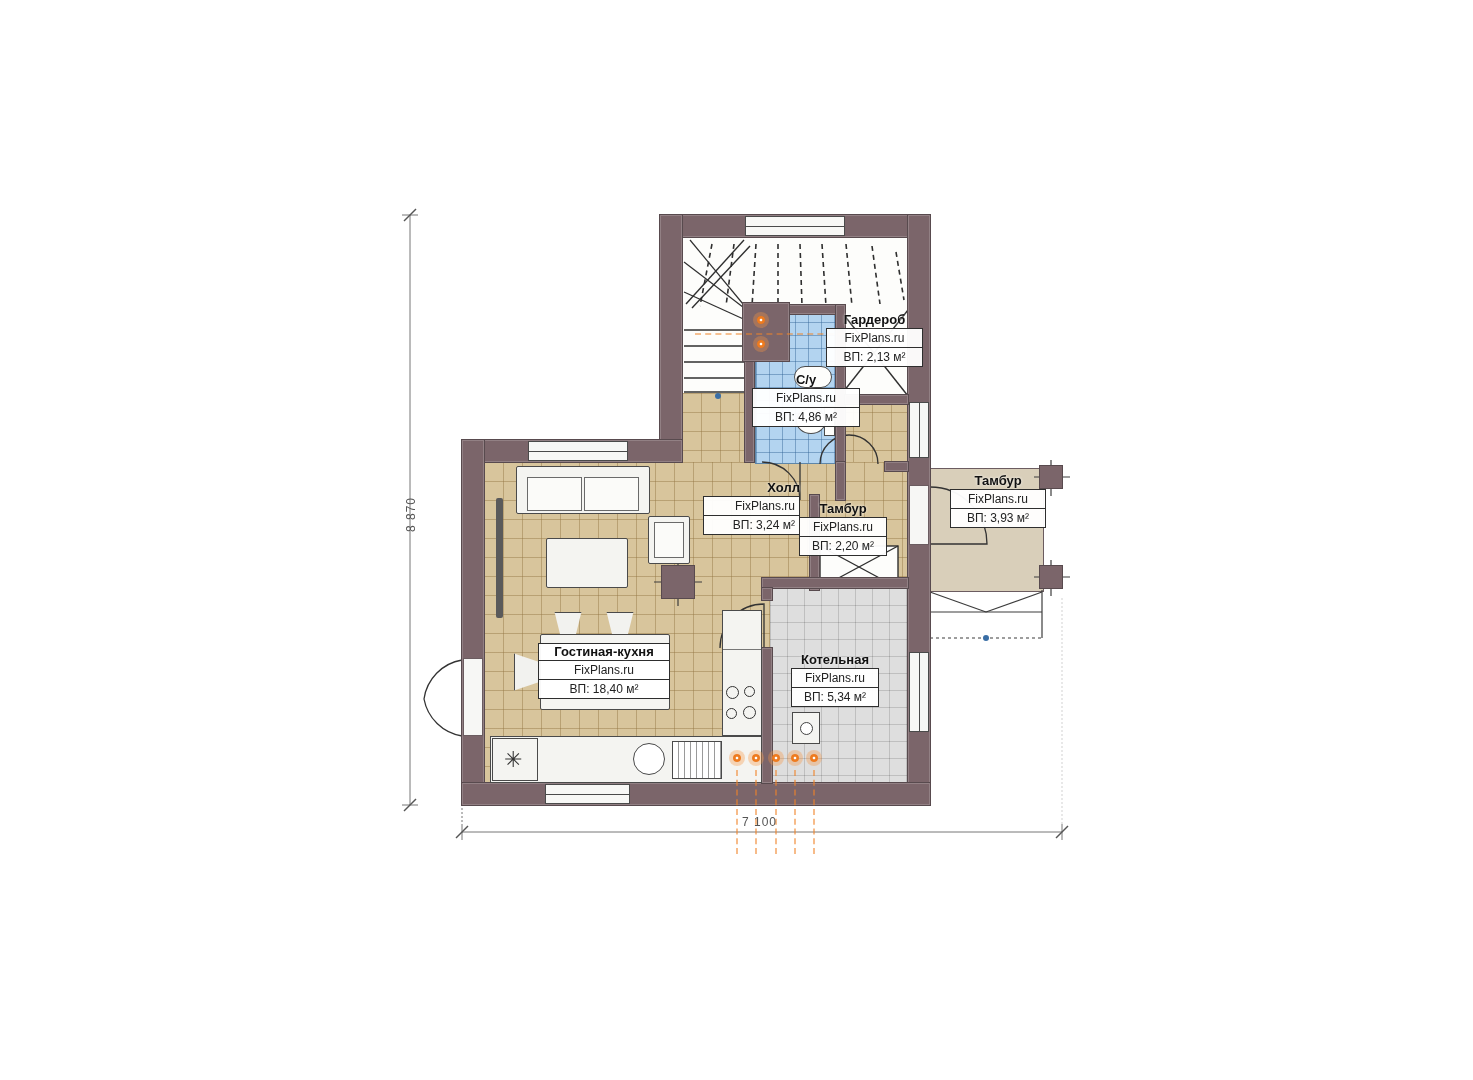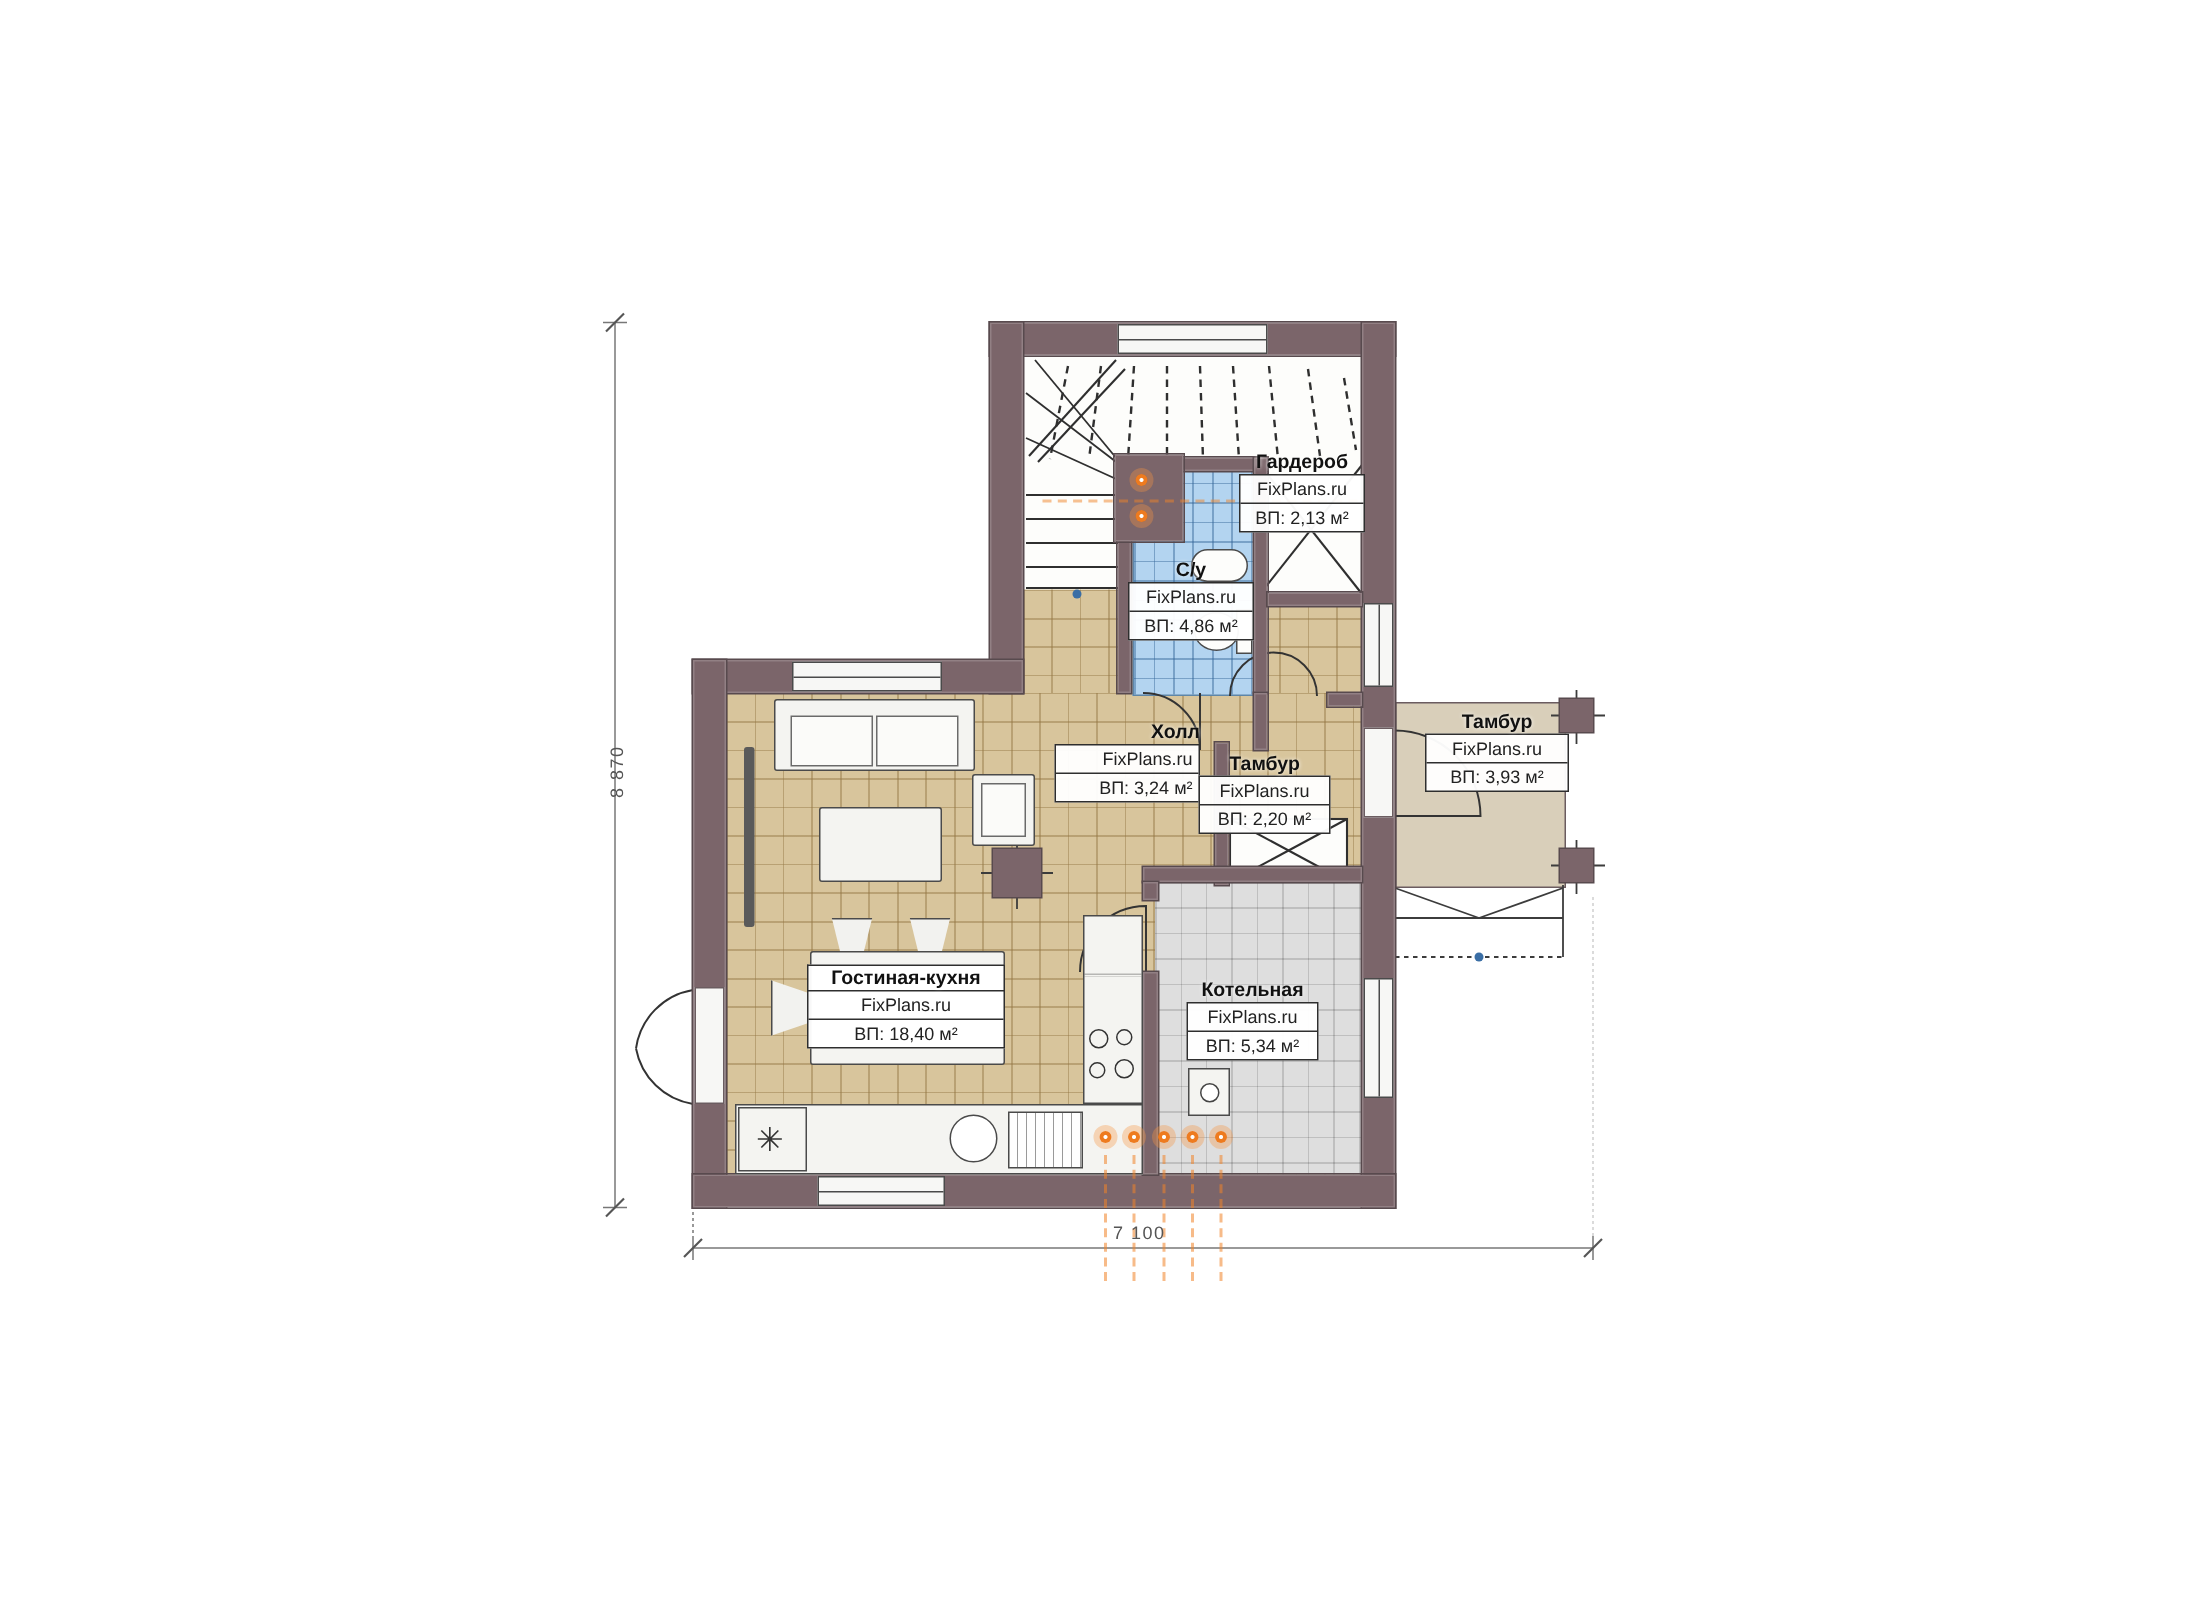--- a/index.html
+++ b/index.html
@@ -246,29 +246,29 @@
   <div class="dropline" style="left:794px;top:770px;height:84px;"></div>
   <div class="dropline" style="left:813px;top:770px;height:84px;"></div>
 
   <div class="heatline" style="left:695px;top:333px;width:210px;"></div>
   <div class="dot" style="left:757px;top:316px;"></div>
   <div class="dot" style="left:757px;top:340px;"></div>
   <div class="abs" style="left:794px;top:366px;width:38px;height:22px;border:1.5px solid #4a4a4a;border-radius:11px;background:#fdfdfb;box-sizing:border-box;"></div>
   <div class="abs" style="left:824px;top:406px;width:11px;height:30px;border:1.5px solid #4a4a4a;background:#fdfdfb;box-sizing:border-box;"></div>
   <div class="abs" style="left:796px;top:408px;width:30px;height:26px;border:1.5px solid #4a4a4a;border-radius:50%;background:#fdfdfb;box-sizing:border-box;"></div>
 
-  <div class="room-label" style="left:826px;top:300px;width:84px;">
+  <div class="room-label" style="left:826px;top:312px;width:97px;">
     <div class="rl-title">Гардероб</div>
     <div class="rl-box">
       <div class="rl-wm">FixPlans.ru</div>
       <div class="rl-area">ВП: 2,13 м²</div>
     </div>
   </div>
 
-  <div class="room-label" style="left:752px;top:372px;width:84px;">
+  <div class="room-label" style="left:752px;top:372px;width:108px;">
     <div class="rl-title">С/у</div>
     <div class="rl-box">
       <div class="rl-wm">FixPlans.ru</div>
       <div class="rl-area">ВП: 4,86 м²</div>
     </div>
   </div>
 
   <div class="room-label" style="left:703px;top:480px;width:97px;text-align:right;">
     <div class="rl-title">Холл</div>
     <div class="rl-box">

